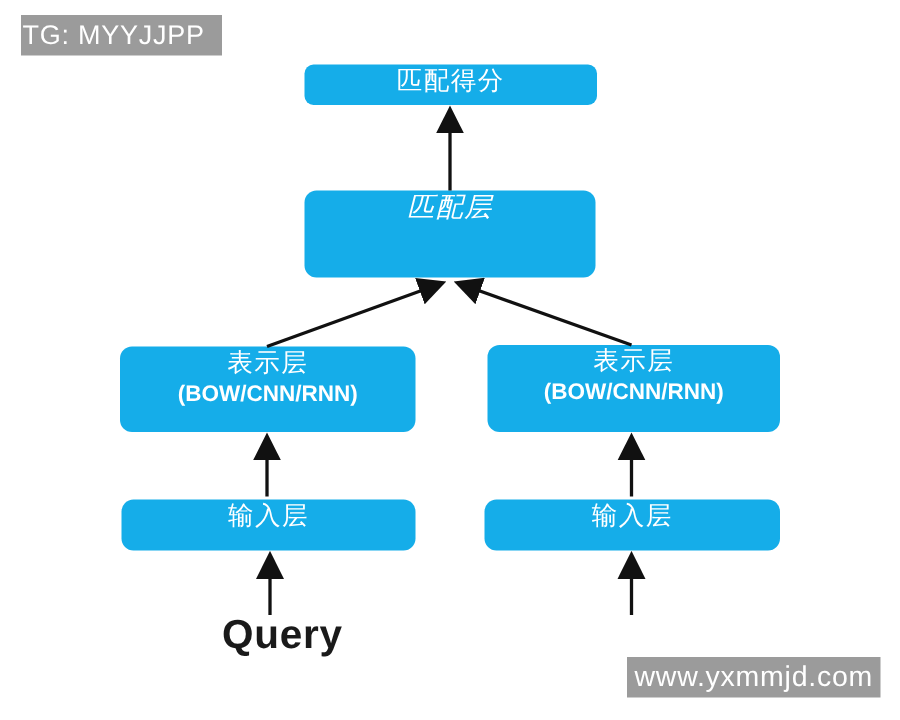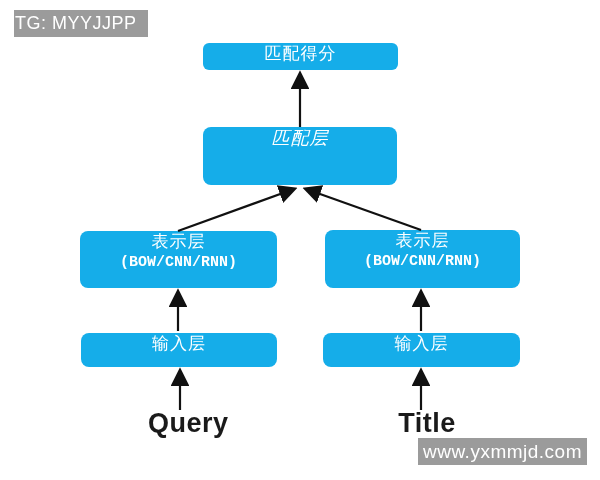--- a/index.html
+++ b/index.html
@@ -18,21 +18,21 @@
     background:var(--node-color,#15ade9);
     color:#ffffff;
     border-radius:8px;
     display:flex;
     flex-direction:column;
     align-items:center;
     text-align:center;
     line-height:1.25;
   }
   .node .l1{font-size:17px;letter-spacing:1px;}
-  .node .l2{font-size:15px;font-weight:bold;letter-spacing:0px;margin-top:2px;font-family:Liberation Mono, monospace;}
+  .node .l2{font-size:15px;font-weight:bold;letter-spacing:0px;margin-top:2px;}
   #score-node{left:203px;top:43px;width:195px;height:27px;border-radius:6px;}
   #match-node{left:203px;top:127px;width:194px;height:58px;font-style:italic;}
   #match-node .l1{font-size:18px;}
   #rep-left{left:80px;top:231px;width:197px;height:57px;}
   #rep-right{left:325px;top:230px;width:195px;height:58px;}
   #input-left{left:81px;top:333px;width:196px;height:34px;}
   #input-right{left:323px;top:333px;width:197px;height:34px;}
   .io-label{
     position:absolute;
     color:#1a1a1a;
@@ -82,21 +82,20 @@
   <div class="node" id="input-left">
     <span class="l1">输入层</span>
   </div>
 
   <div class="node" id="input-right">
     <span class="l1">输入层</span>
   </div>
 
   <div class="io-label" id="query-label">Query</div>
 
-  <div class="io-label" id="title-label">Title</div>
 
   <svg id="arrow-layer" viewBox="0 0 600 480" xmlns="http://www.w3.org/2000/svg">
     <defs>
       <marker id="ah" viewBox="0 0 10 10" refX="8" refY="5" markerWidth="8.5" markerHeight="8.5" orient="auto-start-reverse">
         <path d="M0,0 L10,5 L0,10 z" fill="#111111"></path>
       </marker>
     </defs>
     <line x1="300" y1="127" x2="300" y2="74" marker-end="url(#ah)"></line>
     <line x1="178" y1="231" x2="294" y2="189" marker-end="url(#ah)"></line>
     <line x1="421" y1="230" x2="306" y2="189" marker-end="url(#ah)"></line>

